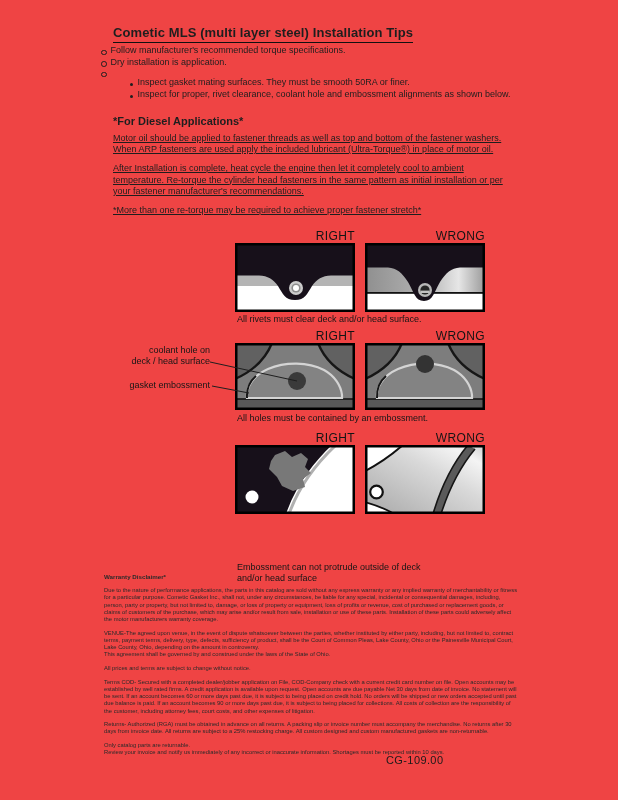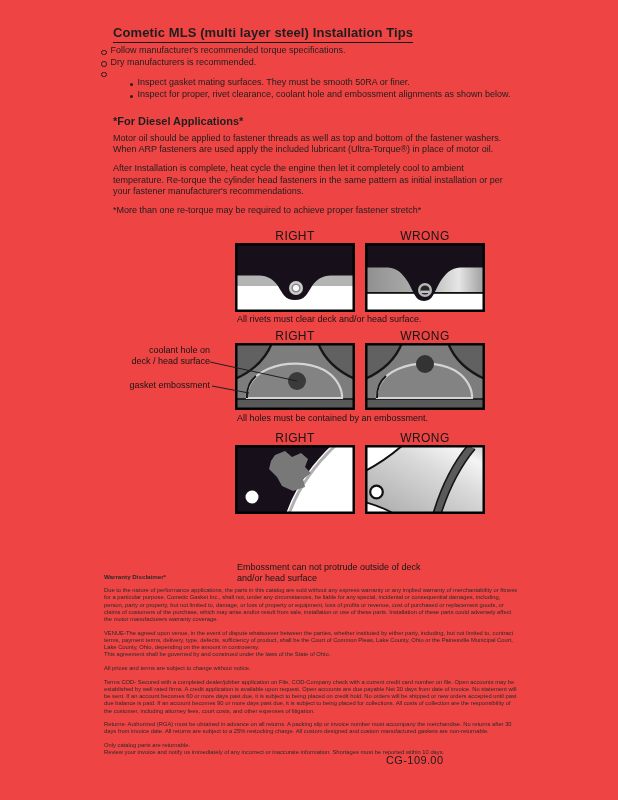--- a/index.html
+++ b/index.html
@@ -15,23 +15,23 @@
   }
   
   .bullets{left:101px;top:45px;width:470px;font-size:9px;line-height:11.6px;}
   .b-row{display:flex;align-items:center;}
   .b-row .mk{flex:0 0 auto;width:3.6px;height:3.6px;border:1.1px solid #1e1e1e;border-radius:50%;margin:3.4px 4px 0 0;}
   .b-row.sub{padding-left:29px;}
   .b-row.sub .mk{border:none;background:#1e1e1e;width:3.4px;height:3.4px;margin-top:3.6px;}
   
   .diesel{left:113px;top:116px;width:400px;font-size:9px;line-height:11.5px;}
   .diesel h2{font-size:11px;font-weight:bold;margin:0 0 5px 0;}
-  .diesel p{margin:0 0 7.5px 0;}
-  
-  .fig-label{width:120px;text-align:center;font-size:12px;letter-spacing:.4px;color:#141414;}
+  .diesel p{margin:0 0 7.5px 0;text-decoration:underline;}
+  
+  .fig-label{width:120px;text-align:right;font-size:12px;letter-spacing:.4px;color:#141414;}
   .panel{width:120px;height:69px;display:block;}
   .panel2{width:120px;height:67px;display:block;}
   .caption{font-size:9px;line-height:10.5px;color:#161616;}
   .side-label{font-size:9px;line-height:10.5px;text-align:right;width:92px;color:#161616;}
   
   .fine{left:104px;top:573px;width:414px;font-size:5.8px;line-height:7.2px;color:#2a2a2a;}
   .fine h3{font-size:6.2px;font-weight:bold;margin:0 0 7px 0;}
   .fine p{margin:0 0 6.5px 0;}
   .fine p.tight{margin:0;}
   
@@ -44,21 +44,21 @@
 
   <div class="abs doc-title">Cometic MLS (multi layer steel) Installation Tips</div>
 
   <div class="abs bullets">
     <div class="b-row">
       <span class="mk"></span>
       <span>Follow manufacturer's recommended torque specifications.</span>
     </div>
     <div class="b-row">
       <span class="mk"></span>
-      <span>Dry manufacturers is recommended.</span>
+      <span>Dry installation is application.</span>
     </div>
     <div class="b-row">
       <span class="mk"></span>
     </div>
     <div class="b-row sub">
       <span class="mk"></span>
       <span>Inspect gasket mating surfaces.  They must be smooth 50RA or finer.</span>
     </div>
     <div class="b-row sub">
       <span class="mk"></span>

